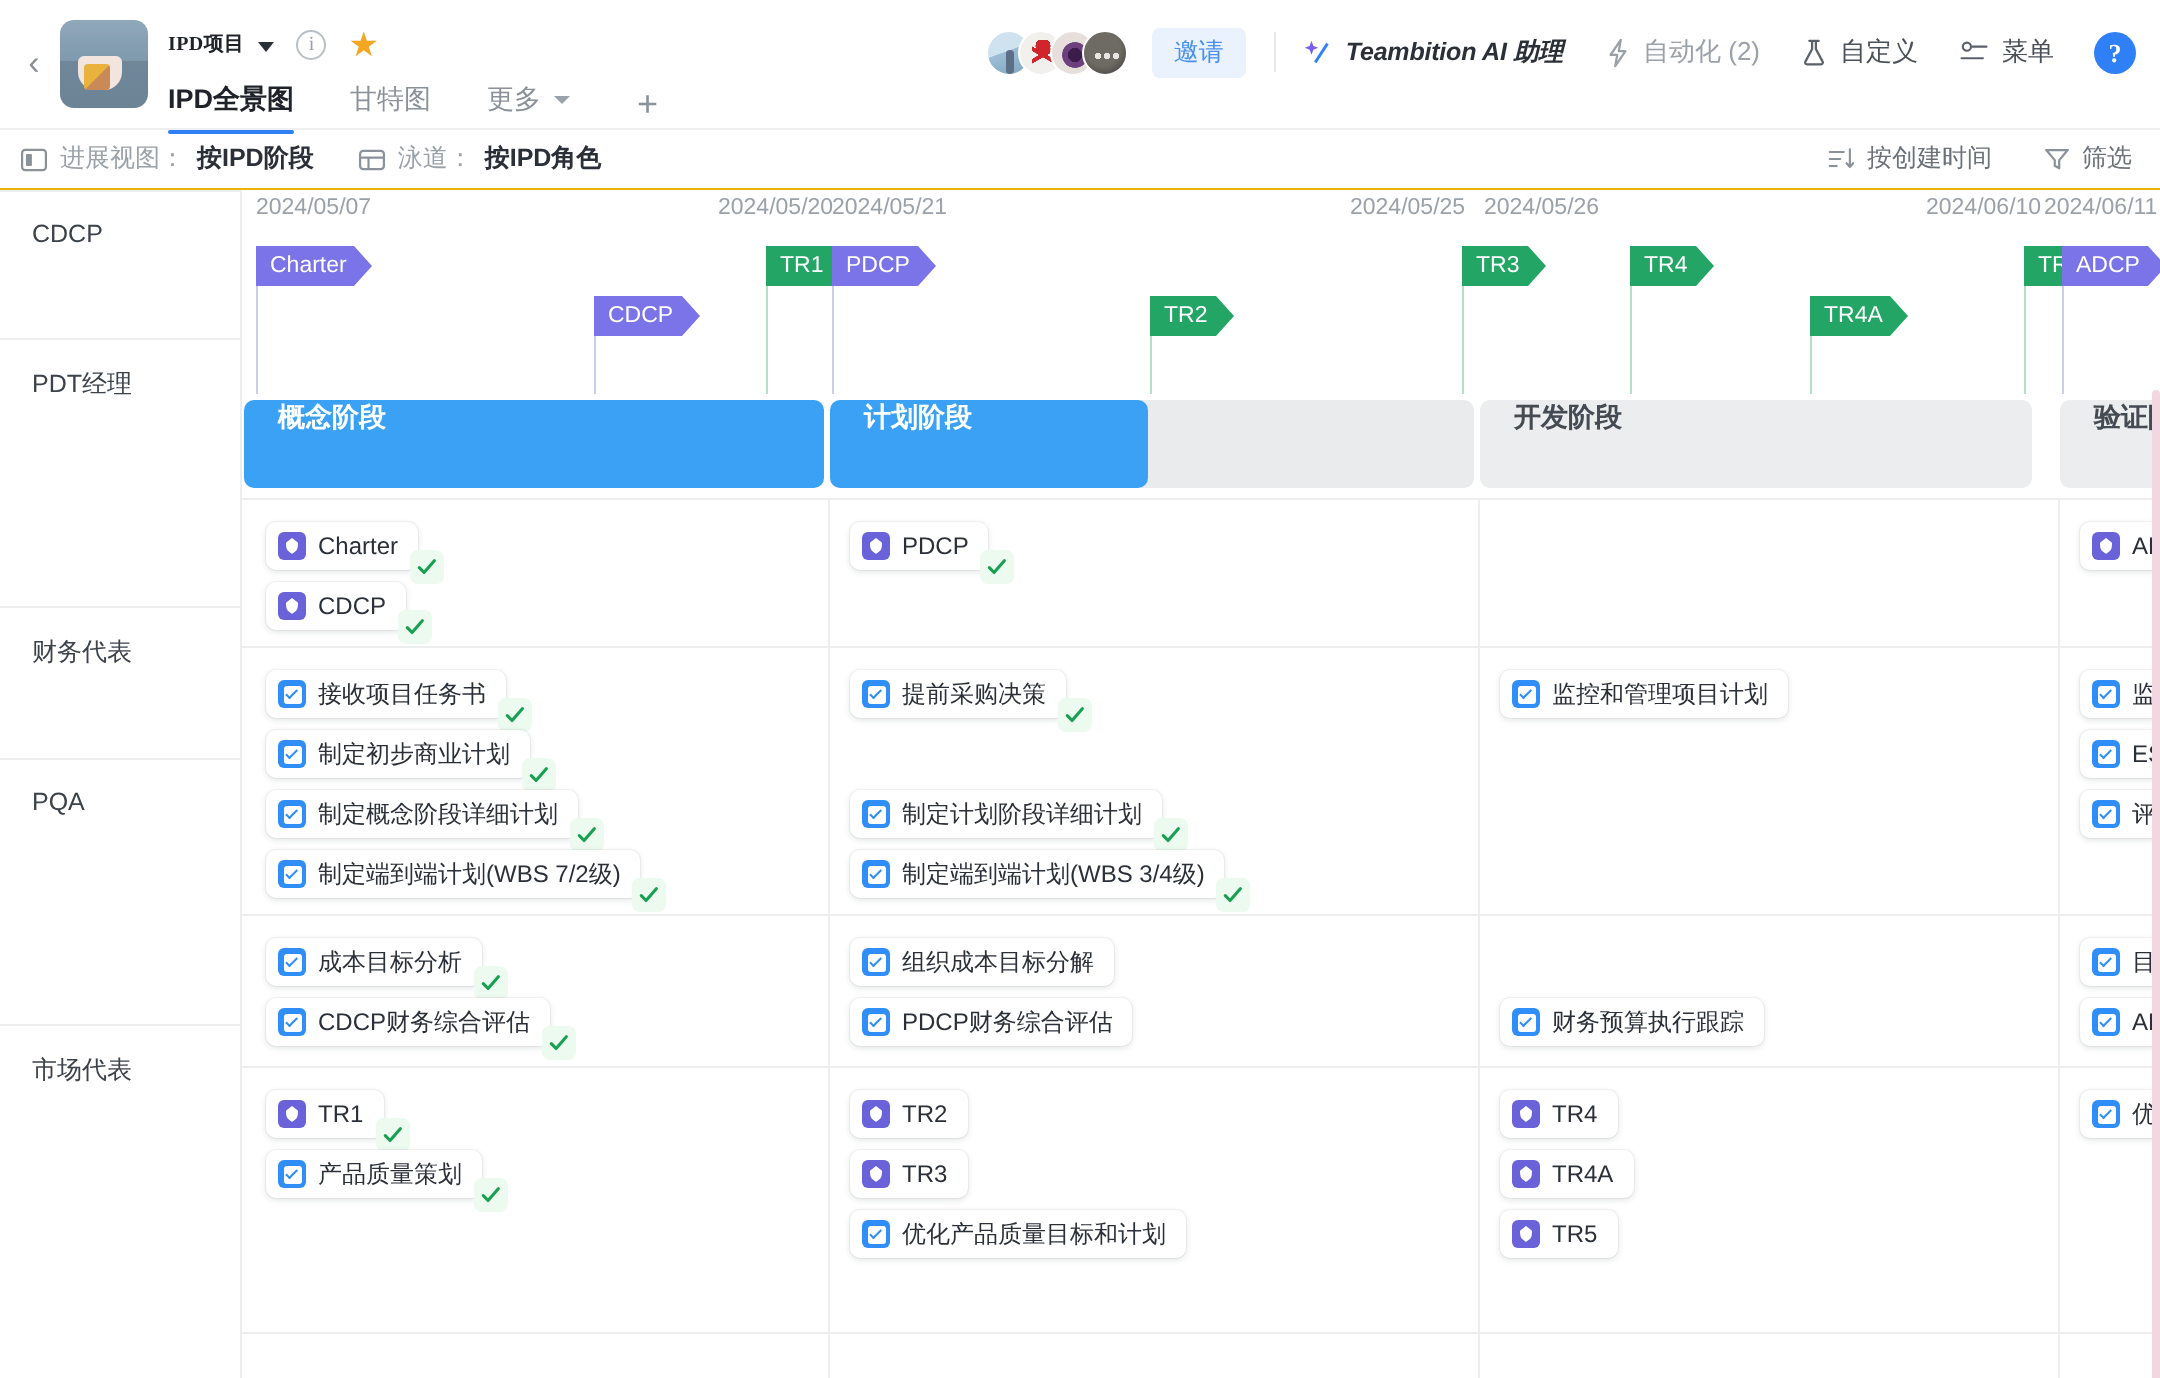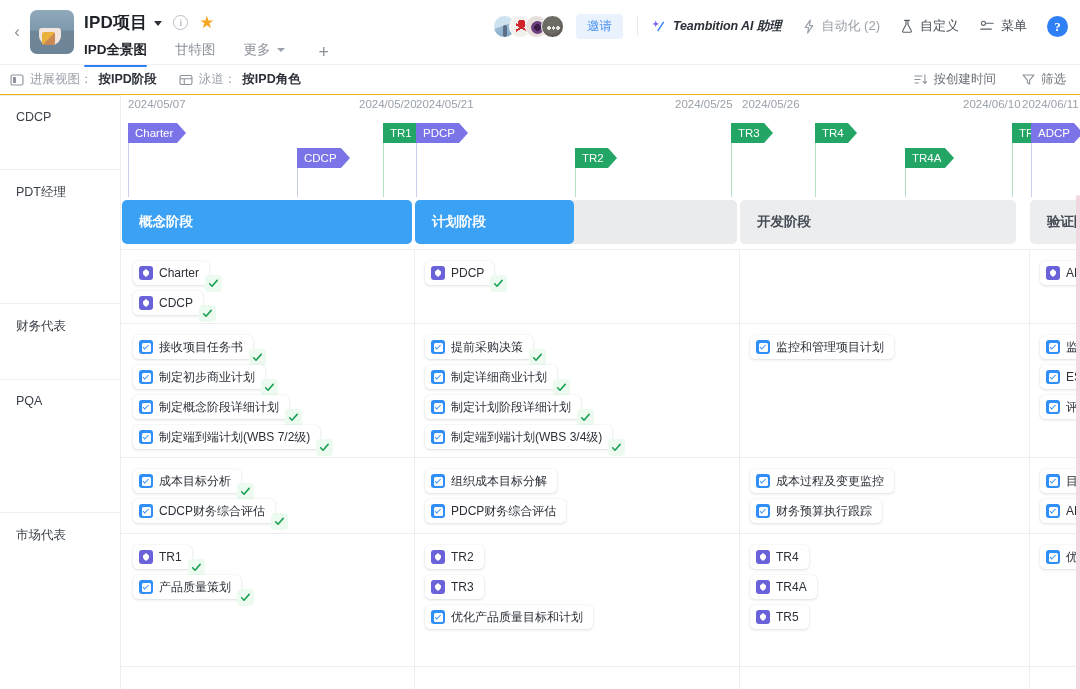--- a/index.html
+++ b/index.html
@@ -41,21 +41,21 @@
     width:22px; height:17px; border-radius: 3px 3px 9px 9px;
     background:#f2e5dd;
   }
   .proj-thumb::after {
     content:""; position:absolute; left:12px; top:22px;
     width:13px; height:13px; border-radius:2px;
     background: linear-gradient(135deg,#e8b23c 50%, #c98a57 50%);
   }
   .titlecol { display:flex; flex-direction:column; flex:0 0 auto; }
   .title-row { display:flex; align-items:center; height:26px; gap:7px; margin-top:3px;}
-  .proj-title { font-size: 17px; font-weight: 700; letter-spacing:.2px; color:#1f2329; }
+  .proj-title { font-size: 10px; font-weight: 700; letter-spacing:.2px; color:#1f2329;font-family:Liberation Serif, serif; }
   .caret-down {
     width:0;height:0;border-left:4.5px solid transparent;border-right:4.5px solid transparent;
     border-top:5px solid #2b2f36; cursor:pointer; margin-top:2px;
   }
   .info-ic {
     width:15px;height:15px;border-radius:50%;border:1.3px solid #b9bfc7;
     color:#9aa1a9;font-size:10px;line-height:13px;text-align:center;
     font-family:"Liberation Serif",serif; cursor:pointer; margin-left:4px;
   }
   .star-ic { color:#f5a623; font-size:17px; line-height:17px; cursor:pointer; margin-left:4px;}
@@ -150,21 +150,21 @@
   }
   .flag .tip { position:absolute; right:-9px; top:0; width:0;height:0;
     border-top:10px solid transparent;border-bottom:10px solid transparent; }
   .flag.purple { background:#7b74e8; }
   .flag.purple .tip { border-left:9px solid #7b74e8; }
   .flag.green { background:#23a665; }
   .flag.green .tip { border-left:9px solid #23a665; }
 
   .phasebar {
     position:absolute; height:44px; border-radius:5px;
-    display:flex; align-items:center; padding-left:17px;
+    display:flex; align-items:flex-start; padding-left:17px;
     font-size:13.5px; font-weight:700; white-space:nowrap;
   }
   .phasebar.active { background:#3aa1f5; color:#fff; }
   .phasebar.idle { background:#ebedef; color:#454b53; }
   .phase-shadowbar {
     position:absolute; height:44px; border-radius:5px; background:#e9ebed;
   }
   .lane { position:relative; border-top:1px solid #eceef0; }
   .lane-label {
     position:absolute; left:16px; top:14px; font-size:12.5px; color:#3c424a;
@@ -485,29 +485,20 @@
           </div>
           <div class="card" style="left: 304px; top: 11px;">
             <span class="ic task"></span>
             <span>提前采购决策</span>
             <span class="chk">
               <svg width="11" height="11" viewBox="0 0 12 12">
                 <path d="M1.8 6.3 L4.4 9 L10 2.6" fill="none" stroke="#1aa053" stroke-width="1.7" stroke-linecap="round" stroke-linejoin="round"></path>
               </svg>
             </span>
           </div>
-          <div class="card" style="left: 304px; top: 41px;">
-            <span class="ic task"></span>
-            <span>制定详细商业计划</span>
-            <span class="chk">
-              <svg width="11" height="11" viewBox="0 0 12 12">
-                <path d="M1.8 6.3 L4.4 9 L10 2.6" fill="none" stroke="#1aa053" stroke-width="1.7" stroke-linecap="round" stroke-linejoin="round"></path>
-              </svg>
-            </span>
-          </div>
           <div class="card" style="left: 304px; top: 71px;">
             <span class="ic task"></span>
             <span>制定计划阶段详细计划</span>
             <span class="chk">
               <svg width="11" height="11" viewBox="0 0 12 12">
                 <path d="M1.8 6.3 L4.4 9 L10 2.6" fill="none" stroke="#1aa053" stroke-width="1.7" stroke-linecap="round" stroke-linejoin="round"></path>
               </svg>
             </span>
           </div>
           <div class="card" style="left: 304px; top: 101px;">
@@ -559,24 +550,20 @@
             </span>
           </div>
           <div class="card" style="left: 304px; top: 11px;">
             <span class="ic task"></span>
             <span>组织成本目标分解</span>
           </div>
           <div class="card" style="left: 304px; top: 41px;">
             <span class="ic task"></span>
             <span>PDCP财务综合评估</span>
           </div>
-          <div class="card" style="left: 629px; top: 11px;">
-            <span class="ic task"></span>
-            <span>成本过程及变更监控</span>
-          </div>
           <div class="card" style="left: 629px; top: 41px;">
             <span class="ic task"></span>
             <span>财务预算执行跟踪</span>
           </div>
           <div class="card" style="left: 919px; top: 11px;">
             <span class="ic task"></span>
             <span>目标</span>
           </div>
           <div class="card" style="left: 919px; top: 41px;">
             <span class="ic task"></span>

